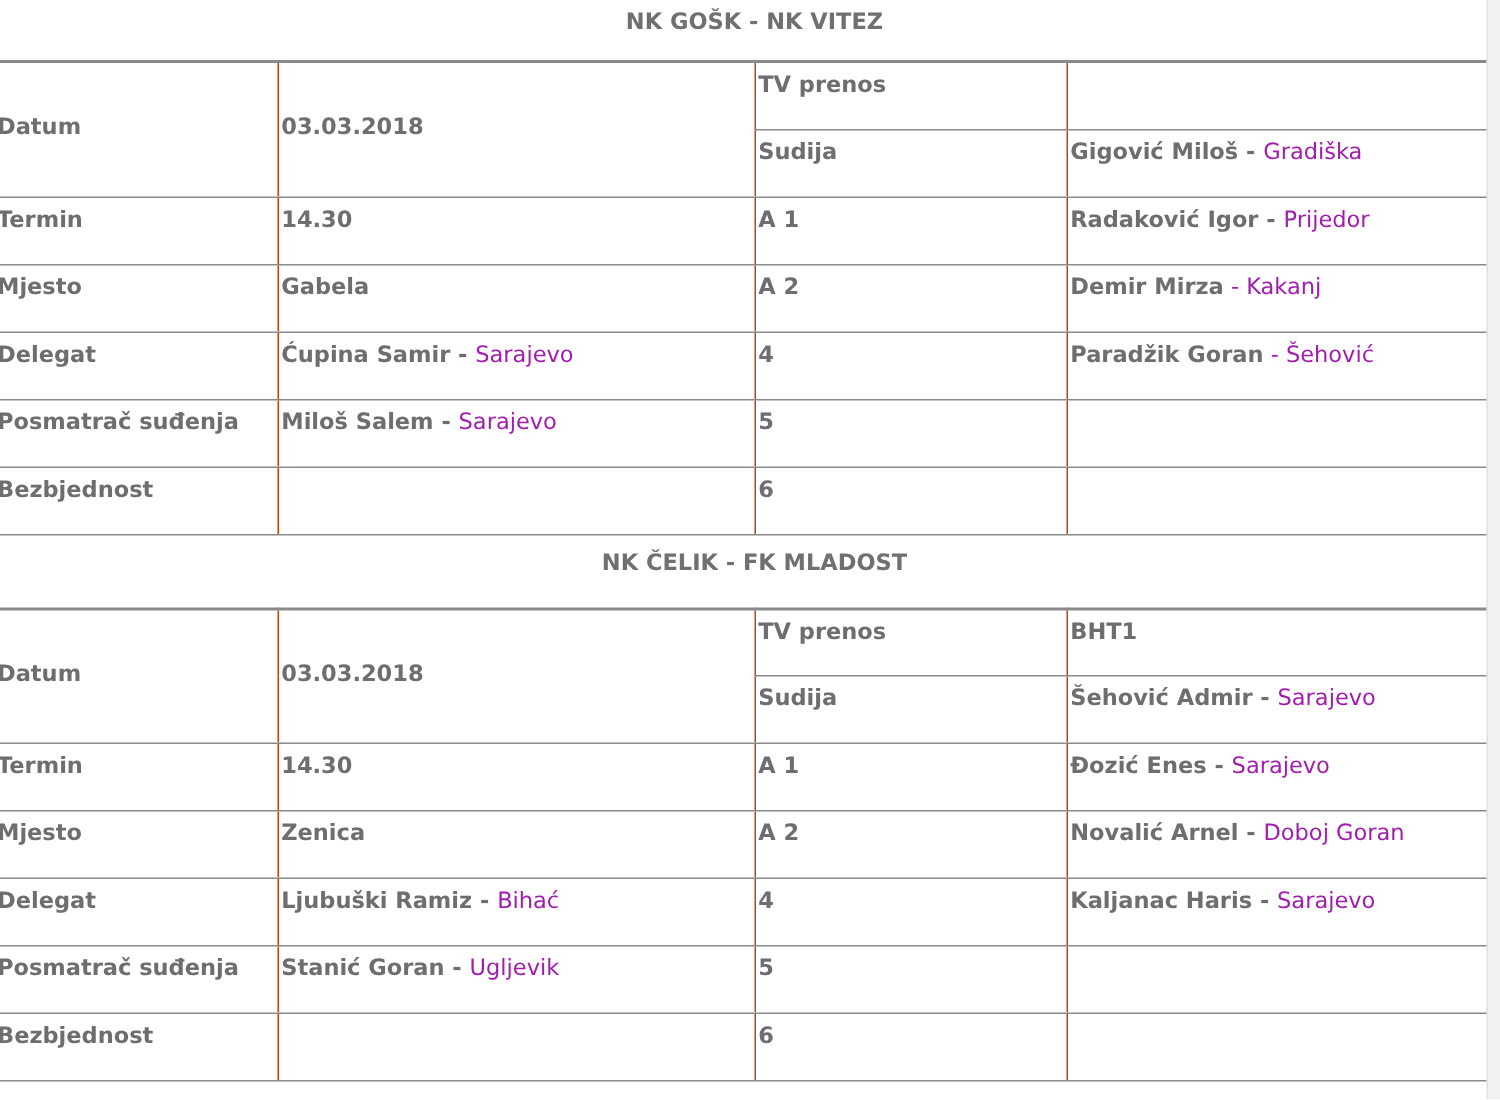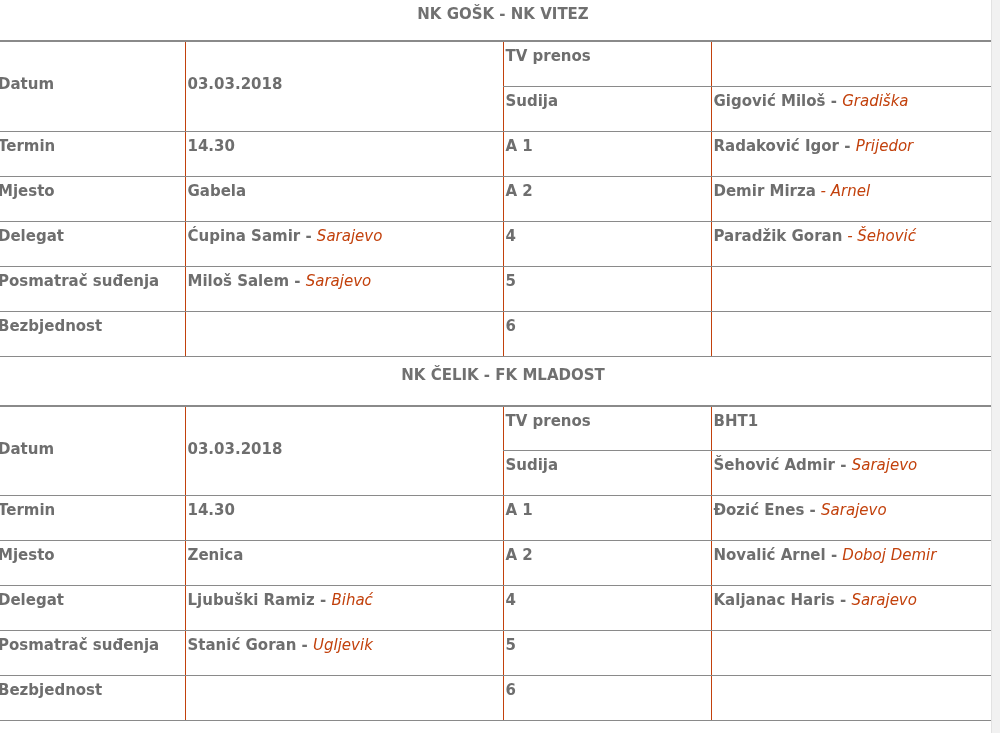--- a/index.html
+++ b/index.html
@@ -23,21 +23,21 @@
     border-top: 2px solid #8a8a8a;
   }
   table.match td {
     height: 45px; padding: 0 0 0 2px; vertical-align: top;
     border-bottom: 1px solid #8a8a8a; border-left: 1px solid #c2410c;
     font-size: 15px; font-weight: bold; color: #6e6e6e; line-height: 28px;
     white-space: nowrap; overflow: hidden; box-sizing: border-box;
   }
   table.match td.first { border-left: none; }
   table.match td.tall { vertical-align: middle; padding-bottom: 4px; }
-  .place { font-weight: normal; font-style: italic; color: #c2410c; }
+  .place { font-weight: normal; color: #a21caf; }
   .sep { font-weight: bold; }
   col.c1 { width: 189px; }
   col.c2 { width: 318px; }
   col.c3 { width: 208px; }
   col.c4 { width: 291px; }
   .scroll-track {
     position: absolute; right: 0; top: 0; width: 8px; height: 733px;
     background: #f1f1f1; border-left: 1px solid #e2e2e2;
   }
 </style>
@@ -68,21 +68,21 @@
     <tr>
       <td class="first">Termin</td>
       <td>14.30</td>
       <td>A 1</td>
       <td><span>Radaković Igor</span><span class="sep"> - </span><span class="place">Prijedor</span></td>
     </tr>
     <tr>
       <td class="first">Mjesto</td>
       <td>Gabela</td>
       <td>A 2</td>
-      <td><span>Demir Mirza</span><span class="place"> - </span><span class="place">Arnel</span></td>
+      <td><span>Demir Mirza</span><span class="place"> - </span><span class="place">Kakanj</span></td>
     </tr>
     <tr>
       <td class="first">Delegat</td>
       <td><span>Ćupina Samir</span><span class="sep"> - </span><span class="place">Sarajevo</span></td>
       <td>4</td>
       <td><span>Paradžik Goran</span><span class="place"> - </span><span class="place">Šehović</span></td>
     </tr>
     <tr>
       <td class="first">Posmatrač suđenja</td>
       <td><span>Miloš Salem</span><span class="sep"> - </span><span class="place">Sarajevo</span></td>
@@ -120,21 +120,21 @@
     <tr>
       <td class="first">Termin</td>
       <td>14.30</td>
       <td>A 1</td>
       <td><span>Đozić Enes</span><span class="sep"> - </span><span class="place">Sarajevo</span></td>
     </tr>
     <tr>
       <td class="first">Mjesto</td>
       <td>Zenica</td>
       <td>A 2</td>
-      <td><span>Novalić Arnel</span><span class="sep"> - </span><span class="place">Doboj Demir</span></td>
+      <td><span>Novalić Arnel</span><span class="sep"> - </span><span class="place">Doboj Goran</span></td>
     </tr>
     <tr>
       <td class="first">Delegat</td>
       <td><span>Ljubuški Ramiz</span><span class="sep"> - </span><span class="place">Bihać</span></td>
       <td>4</td>
       <td><span>Kaljanac Haris</span><span class="sep"> - </span><span class="place">Sarajevo</span></td>
     </tr>
     <tr>
       <td class="first">Posmatrač suđenja</td>
       <td><span>Stanić Goran</span><span class="sep"> - </span><span class="place">Ugljevik</span></td>

